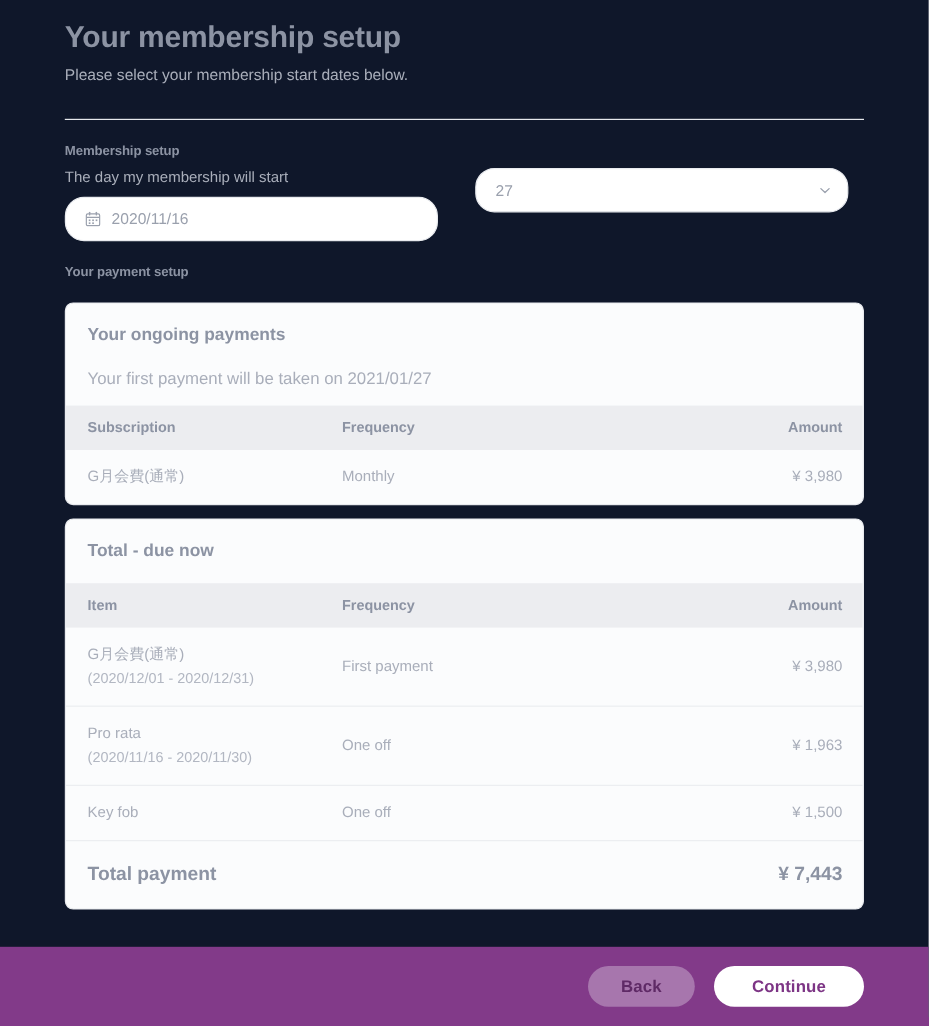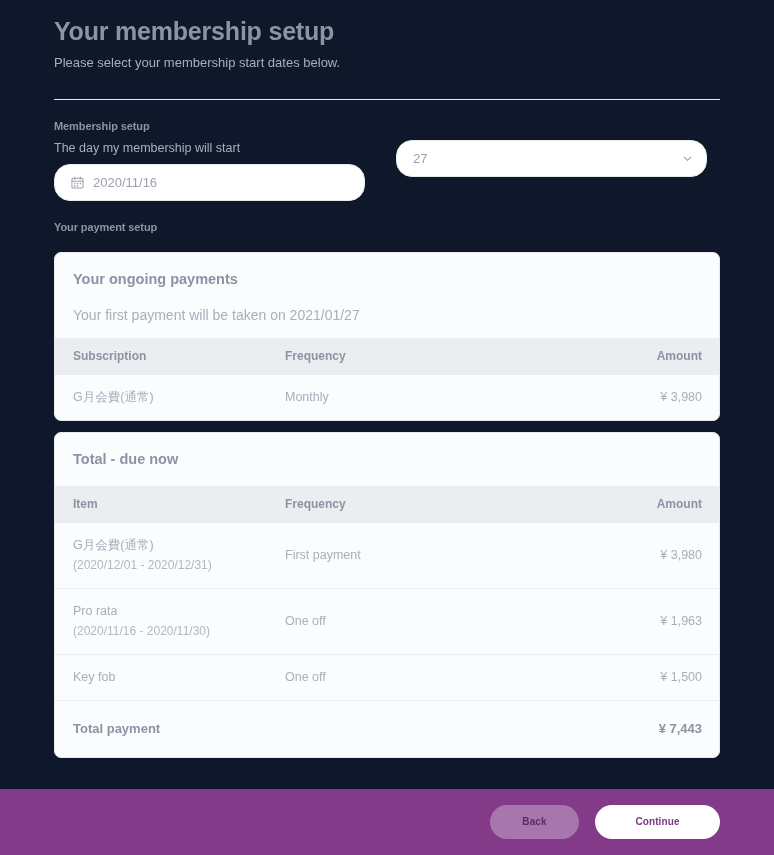--- a/index.html
+++ b/index.html
@@ -156,21 +156,21 @@
 
   .item-main { display: block; }
   .item-sub  { display: block; margin-top: 3px; font-size: 12px; color: #b2b7c2; }
 
   tr.total-row td {
     padding-top: 19px;
     padding-bottom: 20px;
     border-top: 1px solid #eceef1;
     font-weight: bold;
     color: #8c93a3;
-    font-size: 13px;
+    font-size: 16px;
   }
 
   
   #footer {
     position: absolute;
     left: 0;
     bottom: 0;
     width: 774px;
     height: 66px;
     background: #823a89;
@@ -178,21 +178,21 @@
     align-items: center;
     justify-content: flex-end;
     padding-right: 54px;
     gap: 16px;
   }
   .btn {
     height: 34px;
     border-radius: 17px;
     border: none;
     font-family: inherit;
-    font-size: 10px;
+    font-size: 14px;
     font-weight: bold;
     letter-spacing: 0.1px;
     cursor: pointer;
     line-height: 34px;
     padding: 0;
   }
   .btn-back {
     width: 89px;
     background: #a776ad;
     color: #5f2a66;

